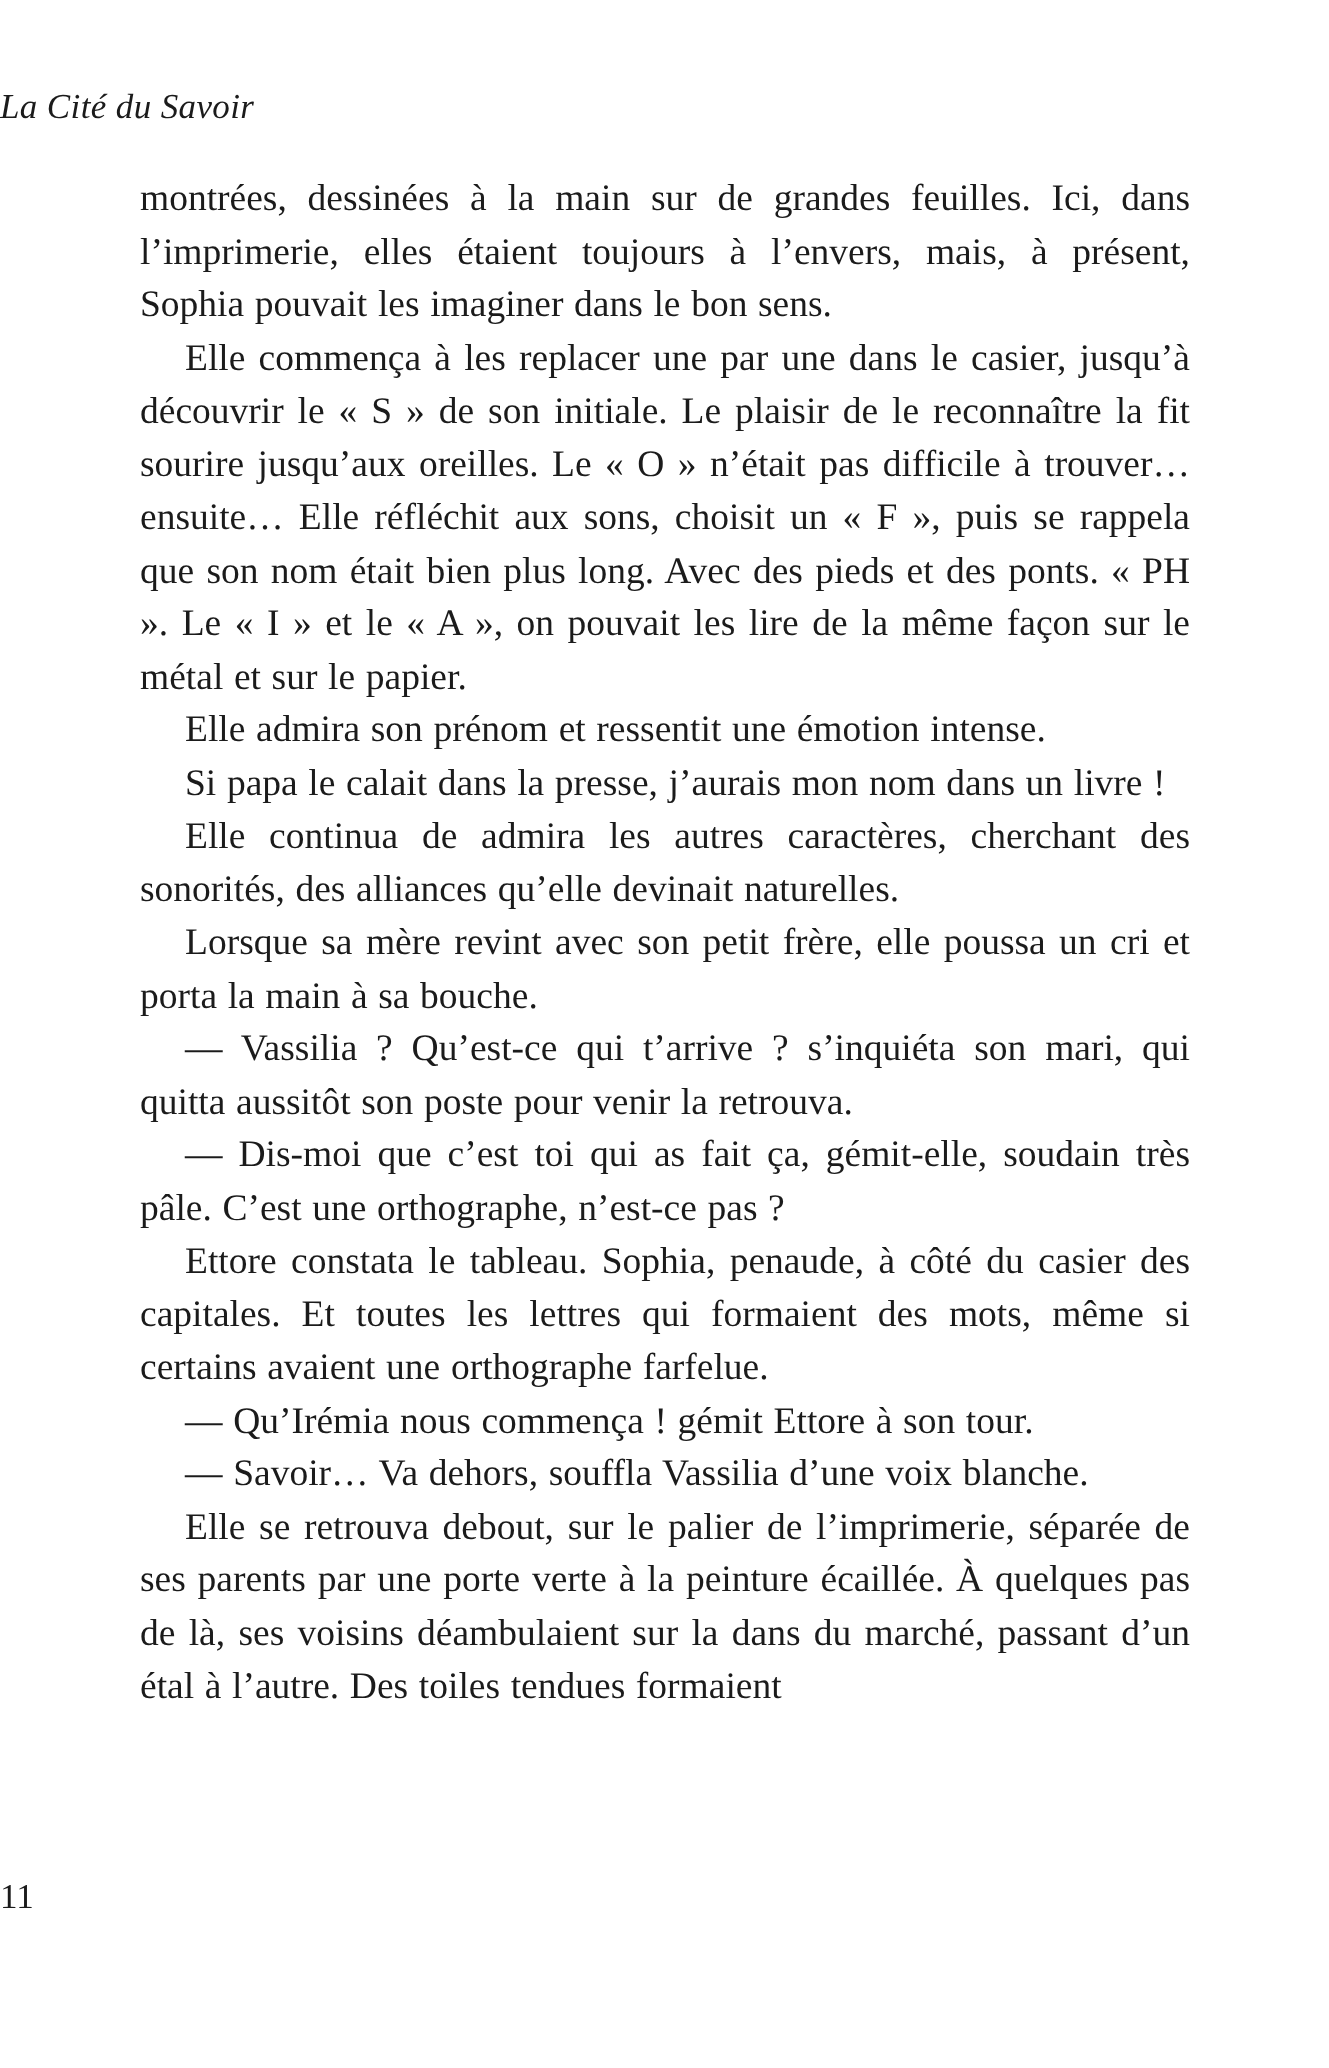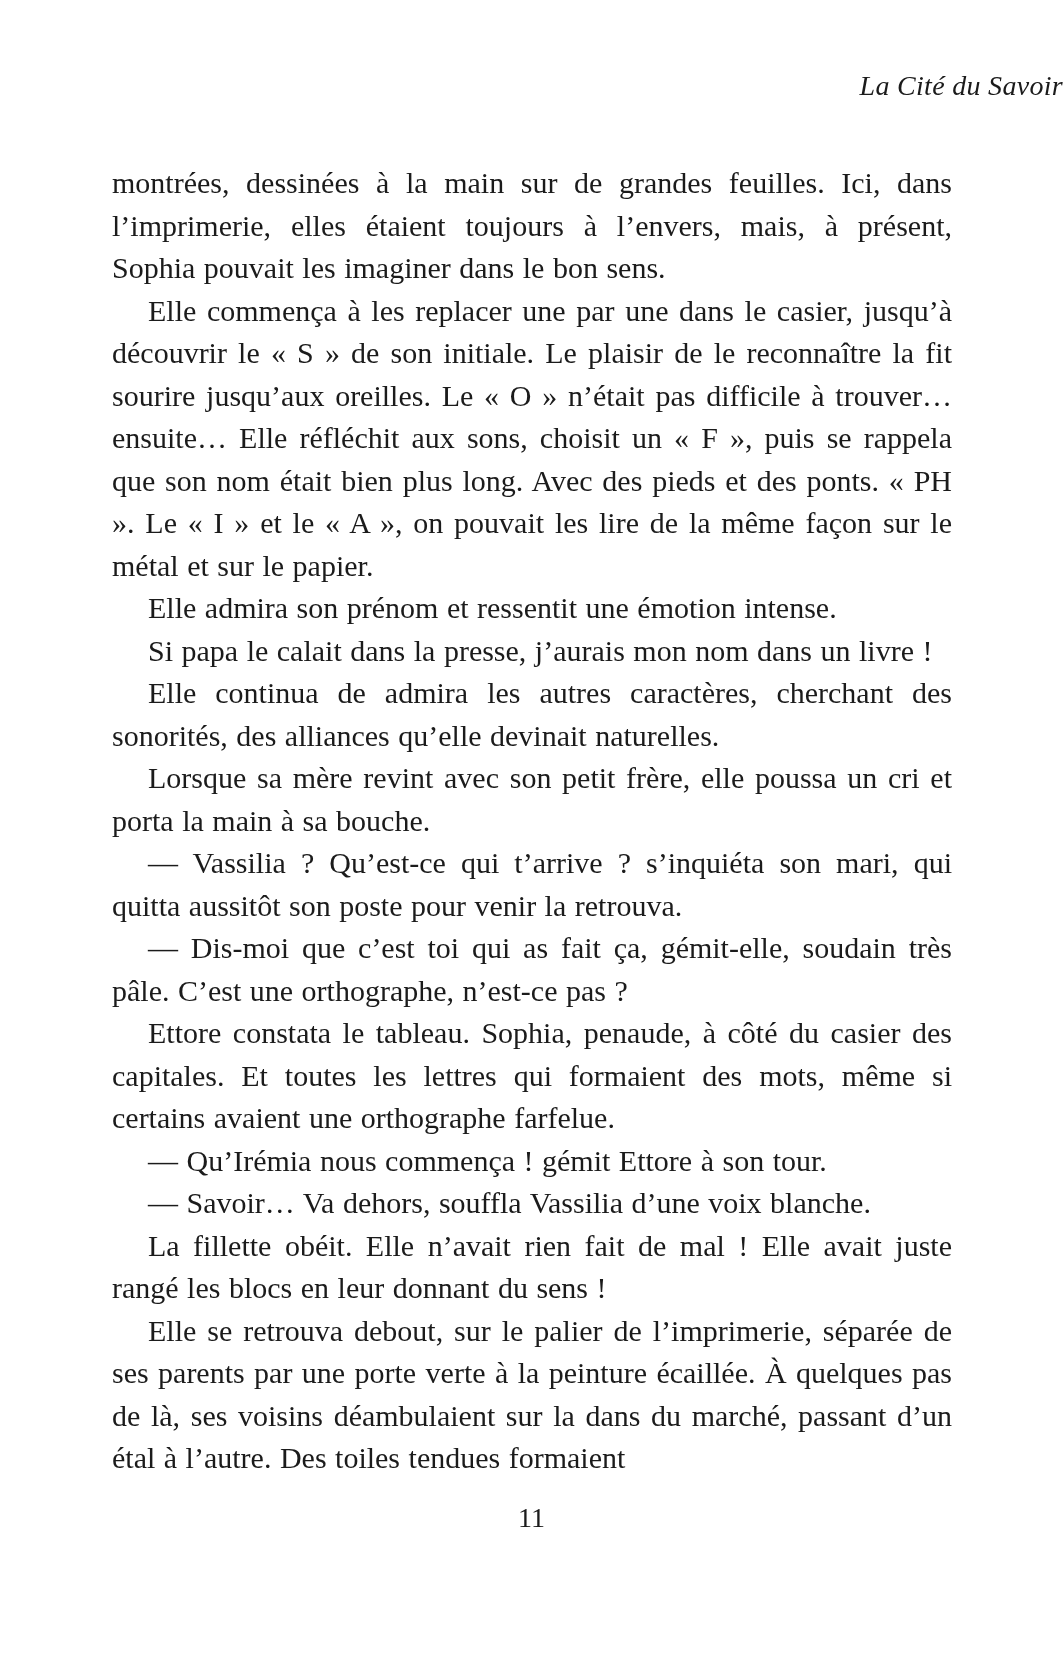--- a/index.html
+++ b/index.html
@@ -15,48 +15,47 @@
     box-sizing: border-box;
     font-family: "Liberation Serif", "DejaVu Serif", serif;
     color: #1b1b1b;
     overflow: hidden;
   }
   .running-header {
     position: absolute;
     top: 70px;
     left: 0;
     width: 100%;
-    text-align: right;
+    text-align: left;
     font-style: italic;
     font-size: 28px;
     letter-spacing: 0.3px;
   }
   .text-block {
     position: absolute;
     top: 138px;
     left: 112px;
     width: 840px;
-    margin-top: 24px;
   }
   .para {
     margin: 0;
     font-size: 30px;
     line-height: 42.5px;
     text-align: justify;
     text-indent: 36px;
     word-spacing: 1px;
   }
   .para.noindent { text-indent: 0; }
   .para.italic { }
   .page-number {
     position: absolute;
     top: 1502px;
     left: 0;
     width: 100%;
-    text-align: center;
+    text-align: left;
     font-size: 28px;
   }
 </style>
 </head>
 <body>
 
 <div class="page">
   <div class="running-header">La Cité du Savoir</div>
 
   <div class="text-block">
@@ -64,18 +63,17 @@
       <p class="para">Elle commença à les replacer une par une dans le casier, jusqu’à découvrir le « S » de son initiale. Le plaisir de le reconnaître la fit sourire jusqu’aux oreilles. Le « O » n’était pas difficile à trouver… ensuite… Elle réfléchit aux sons, choisit un « F », puis se rappela que son nom était bien plus long. Avec des pieds et des ponts. « PH ». Le « I » et le « A », on pouvait les lire de la même façon sur le métal et sur le papier.</p>
       <p class="para">Elle admira son prénom et ressentit une émotion intense.</p>
       <p class="para italic">Si papa le calait dans la presse, j’aurais mon nom dans un livre !</p>
       <p class="para">Elle continua de admira les autres caractères, cherchant des sonorités, des alliances qu’elle devinait naturelles.</p>
       <p class="para">Lorsque sa mère revint avec son petit frère, elle poussa un cri et porta la main à sa bouche.</p>
       <p class="para">— Vassilia ? Qu’est-ce qui t’arrive ? s’inquiéta son mari, qui quitta aussitôt son poste pour venir la retrouva.</p>
       <p class="para">— Dis-moi que c’est toi qui as fait ça, gémit-elle, soudain très pâle. C’est une orthographe, n’est-ce pas ?</p>
       <p class="para">Ettore constata le tableau. Sophia, penaude, à côté du casier des capitales. Et toutes les lettres qui formaient des mots, même si certains avaient une orthographe farfelue.</p>
       <p class="para">— Qu’Irémia nous commença ! gémit Ettore à son tour.</p>
       <p class="para">— Savoir… Va dehors, souffla Vassilia d’une voix blanche.</p>
-      <p class="para">La fillette obéit. Elle n’avait rien fait de mal ! Elle avait juste rangé les blocs en leur donnant du sens !</p>
       <p class="para">Elle se retrouva debout, sur le palier de l’imprimerie, séparée de ses parents par une porte verte à la peinture écaillée. À quelques pas de là, ses voisins déambulaient sur la dans du marché, passant d’un étal à l’autre. Des toiles tendues formaient</p>
     </div>
 
   <div class="page-number">11</div>
 </div>
 
 </body></html>

